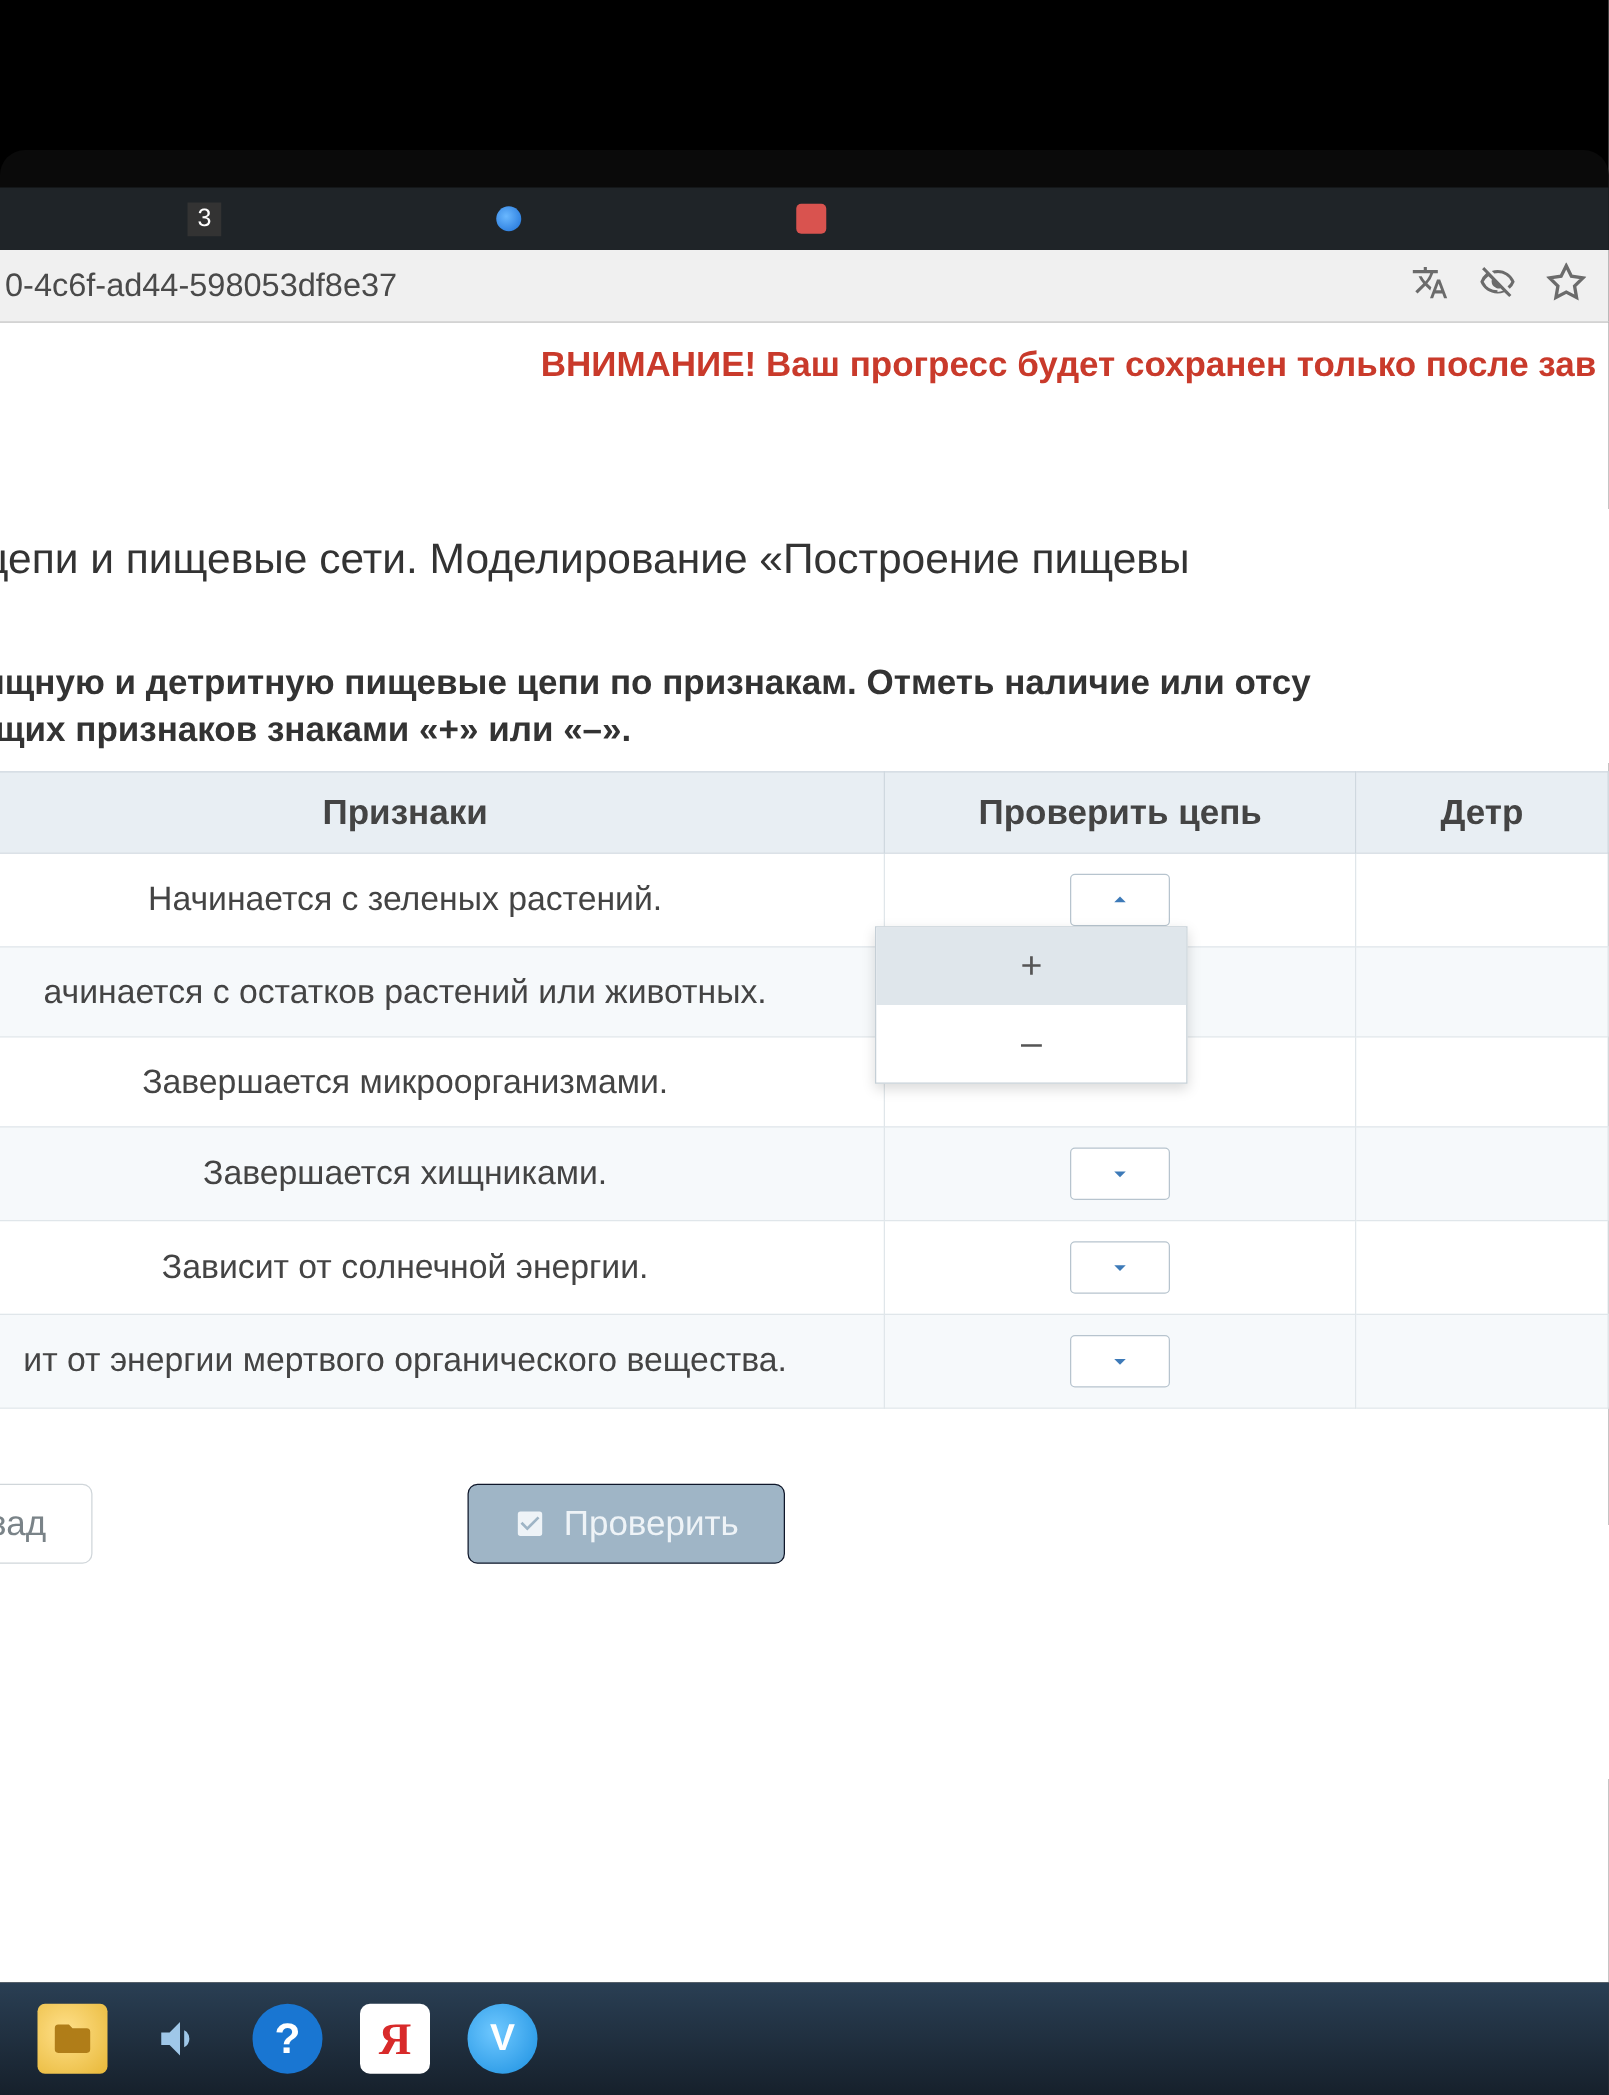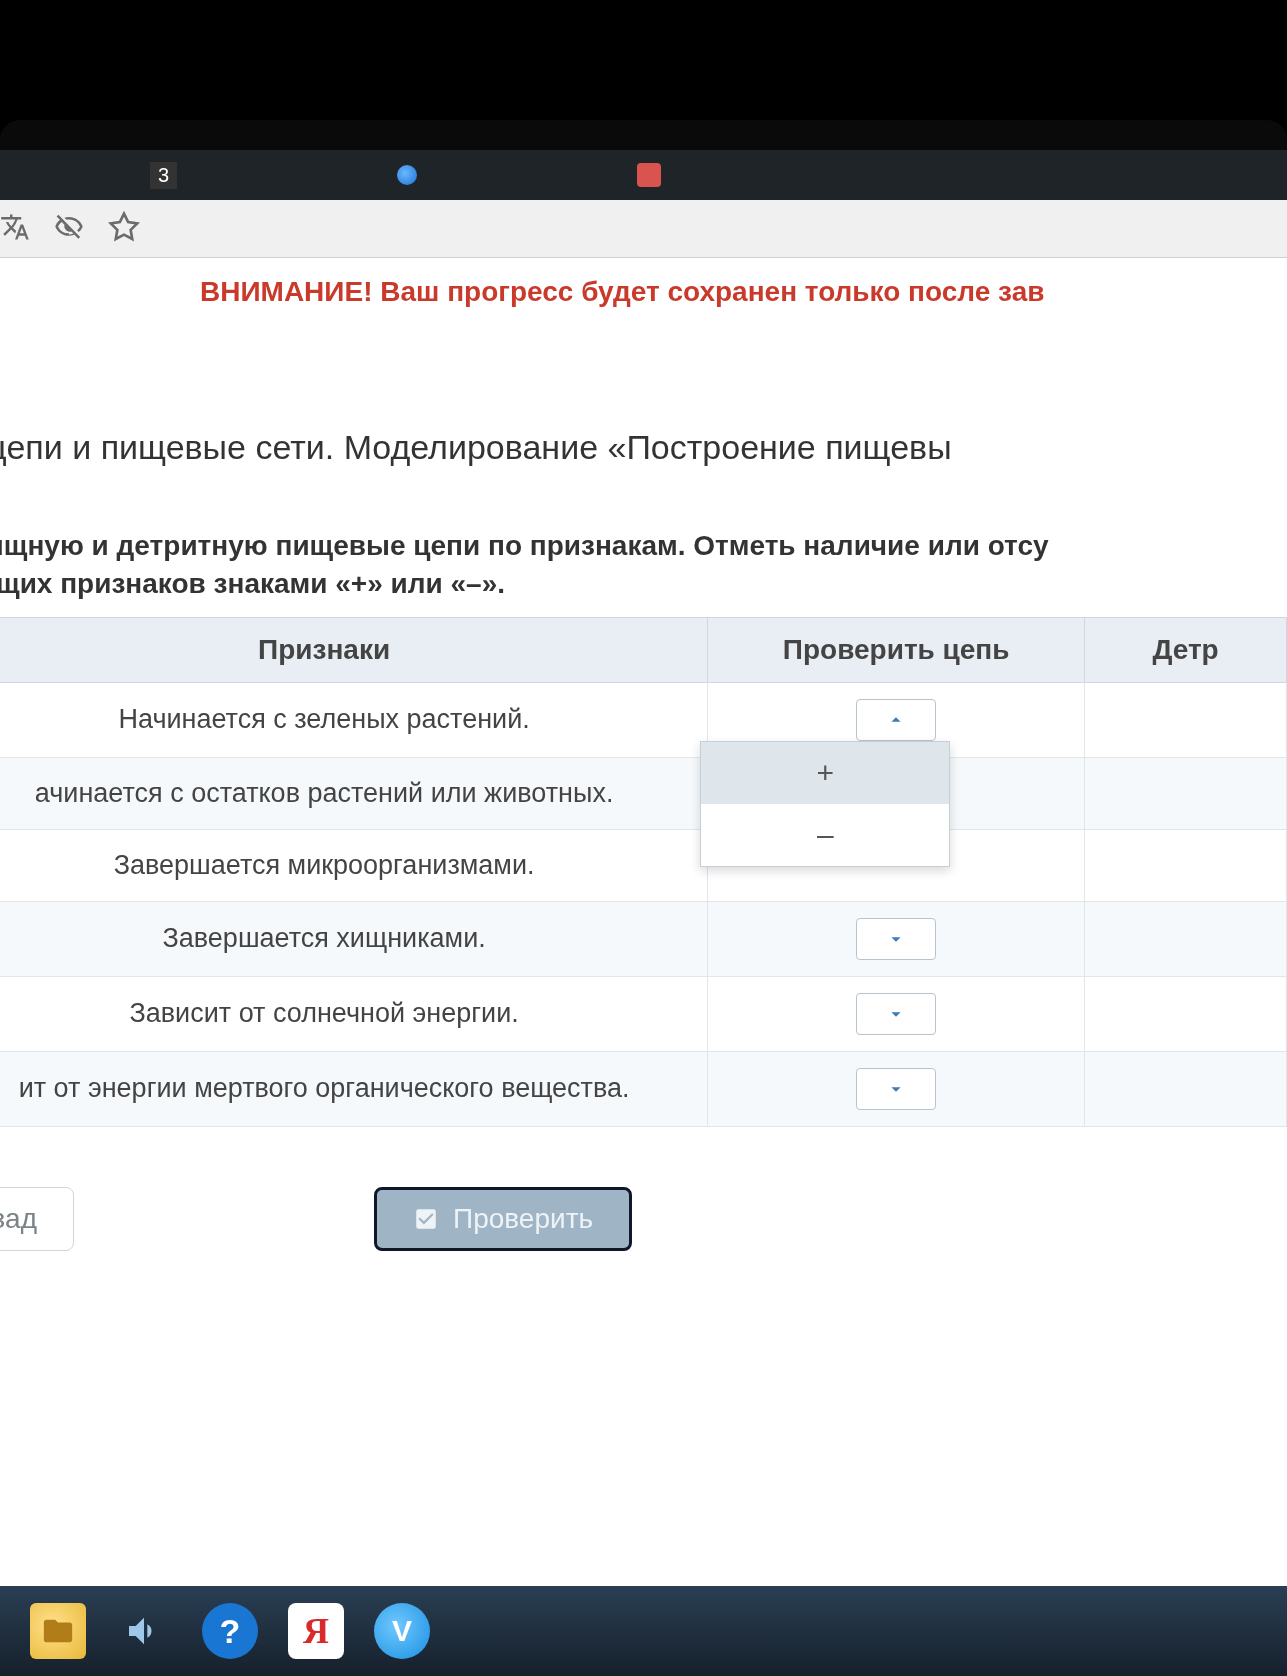--- a/index.html
+++ b/index.html
@@ -62,21 +62,21 @@
     background: #fff;
     height: calc(100% - 108px);
     padding: 18px 0 0 0;
     position: relative;
     overflow: hidden;
   }
   .warning-banner {
     color: #c93a2b;
     font-weight: bold;
     font-size: 28px;
-    text-align: left;
+    text-align: right;
     padding: 0 10px 40px 200px;
     white-space: nowrap;
   }
   .page-title {
     font-size: 34px;
     color: #333;
     padding: 80px 0 60px 0;
     white-space: nowrap;
   }
   .instruction {
@@ -155,21 +155,21 @@
     font-size: 28px;
     cursor: pointer;
   }
   .btn-back {
     background: #fff;
     border: 1px solid #d0d6da;
     color: #7a8388;
   }
   .btn-check {
     background: #9fb5c6;
-    border: 3px solid #0f172a;
+    border: 1px solid #0f172a;
     color: #eef3f7;
     gap: 14px;
   }
   .btn-check svg { width: 26px; height: 26px; fill: #eef3f7; }
   .taskbar {
     position: absolute;
     left: 0; right: 0; bottom: 0;
     height: 90px;
     background: linear-gradient(#2a3f54, #16202b);
     display: flex;
@@ -197,20 +197,21 @@
 
 <div class="screen-frame">
 
   <div class="tab-bar">
     <span class="tab-badge">3</span>
     <span class="tab-dot-blue"></span>
     <span class="tab-dot-orange"></span>
   </div>
 
   <div class="address-row">
+    <span class="url-text">0-4c6f-ad44-598053df8e37</span>
     <div class="addr-icons">
       <span>
         <svg width="30" height="30" viewBox="0 0 24 24" fill="#6b6b6b">
             <path d="M12.87 15.07l-2.54-2.51.03-.03A17.52 17.52 0 0014.07 6H17V4h-7V2H8v2H1v2h11.17C11.5 7.92 10.44 9.75 9 11.35 8.07 10.32 7.3 9.19 6.69 8H4.69c.73 1.63 1.73 3.17 2.98 4.56l-5.09 5.02L4 19l5-5 3.11 3.11.76-2.04zM18.5 10h-2L12 22h2l1.12-3h4.75L21 22h2l-4.5-12zm-2.62 7l1.62-4.33L19.12 17h-3.24z"></path>
           </svg>
       </span>
       <span>
         <svg width="30" height="30" viewBox="0 0 24 24" fill="#6b6b6b">
             <path d="M12 6a9.77 9.77 0 018.82 5.5 9.9 9.9 0 01-2.41 3.12l1.42 1.42A11.8 11.8 0 0023 11.5C21.27 7.11 17 4 12 4c-1.27 0-2.49.2-3.64.57l1.65 1.65C10.64 6.08 11.31 6 12 6zM2.1 3.51L4.74 6.15A11.8 11.8 0 001 11.5C2.73 15.89 7 19 12 19c1.52 0 2.97-.3 4.31-.84l3.18 3.18 1.41-1.41L3.51 2.1 2.1 3.51zM12 17a9.77 9.77 0 01-8.82-5.5 9.9 9.9 0 012.99-3.58l2.2 2.2a4.5 4.5 0 005.51 5.51l1.62 1.62c-1.11.48-2.33.75-3.5.75z"></path>
           </svg>

